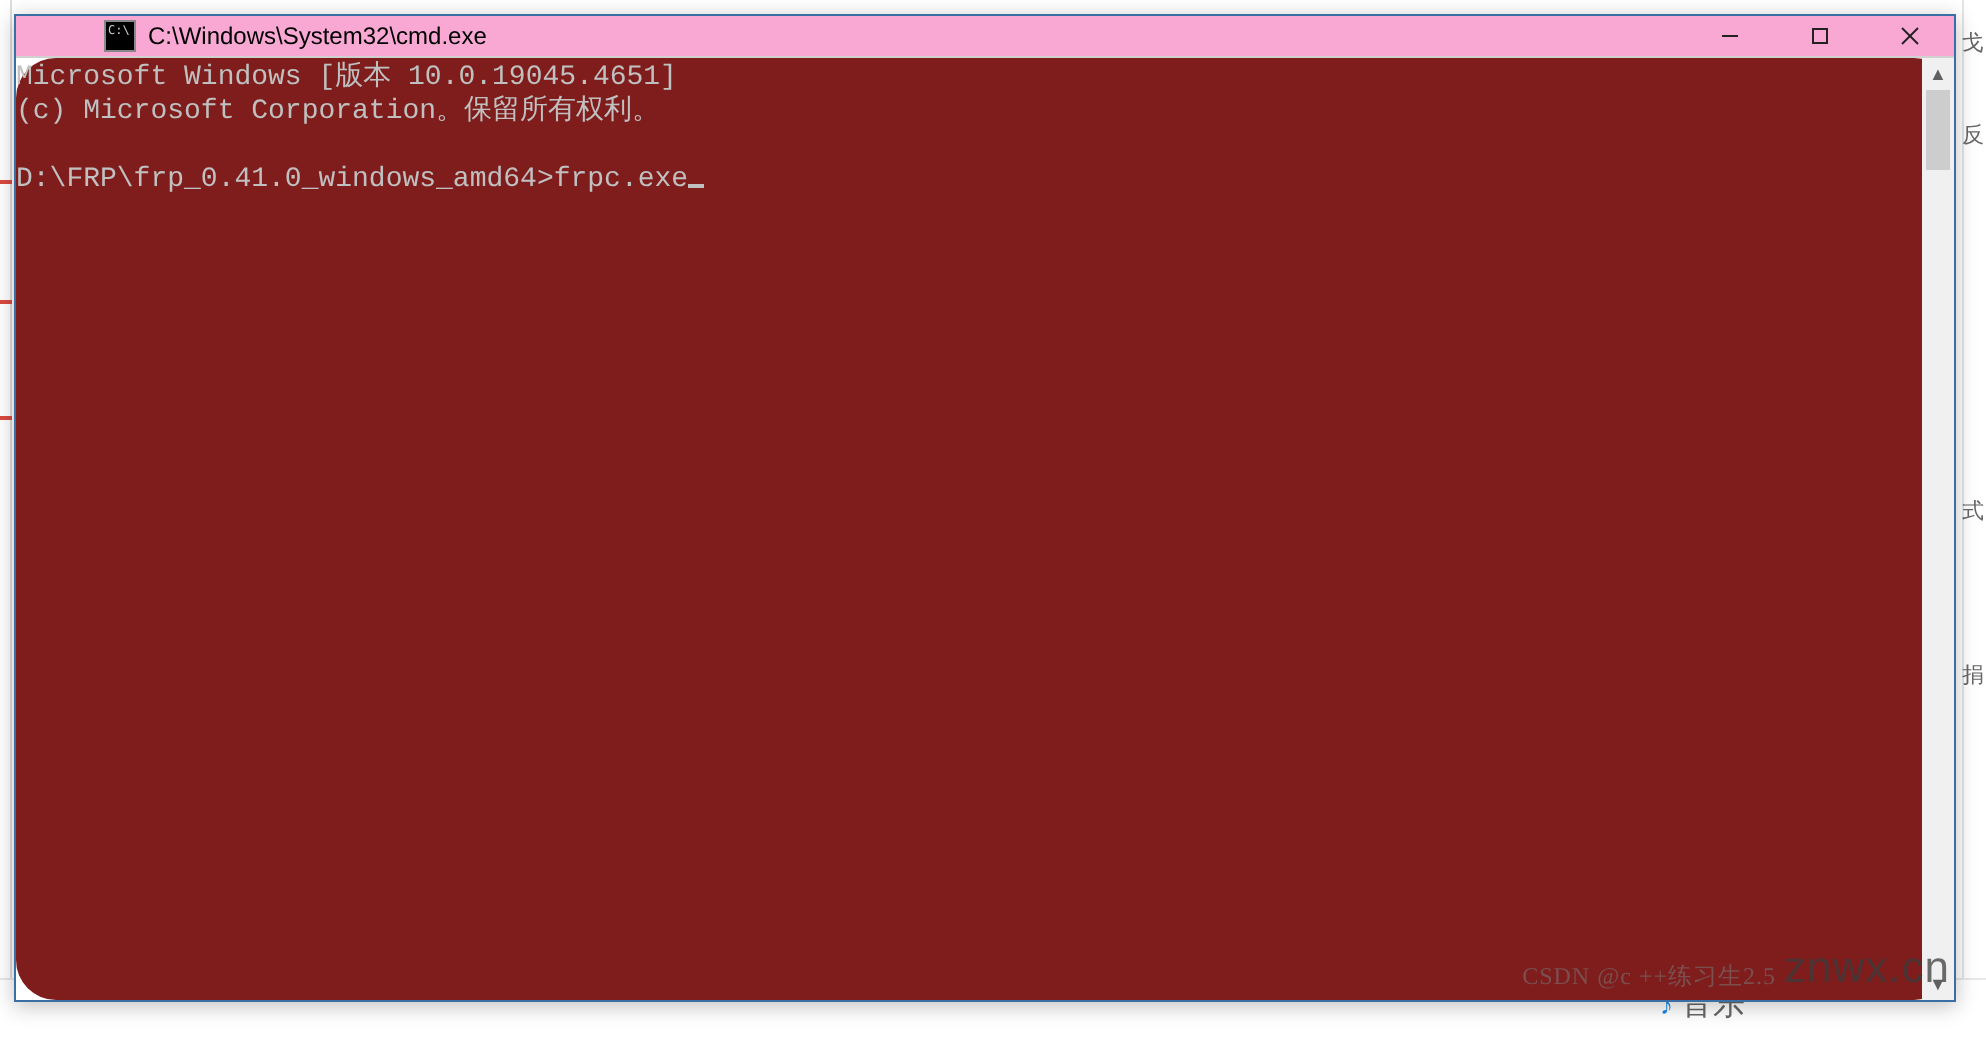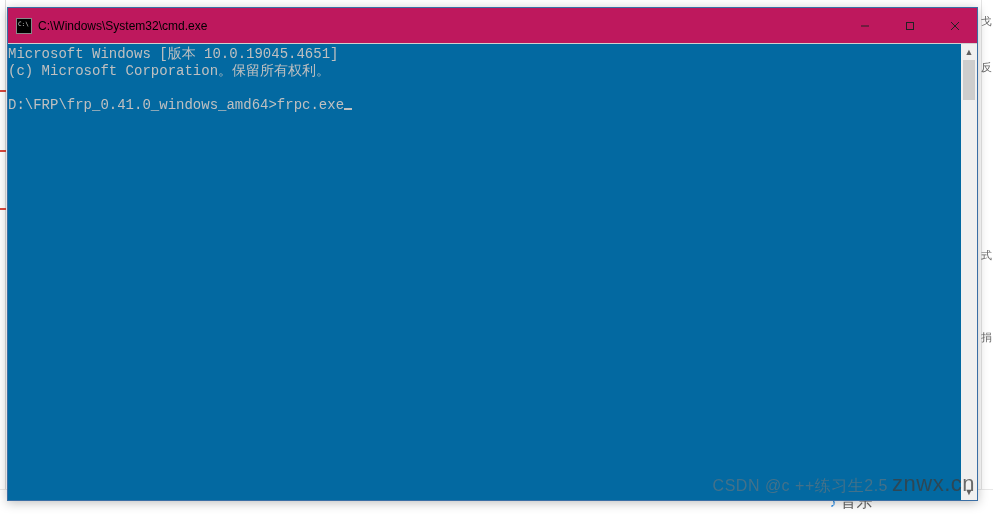--- a/index.html
+++ b/index.html
@@ -19,24 +19,25 @@
   .window {
     position: absolute;
     left: 7px; top: 7px;
     width: 971px; height: 494px;
     background: #ffffff;
     border: 1px solid #3a6ea5;
     box-shadow: 0 2px 10px rgba(0,0,0,.25);
     display: flex; flex-direction: column;
   }
   .titlebar {
-    height: 36px;
-    background: #be185d;
+    height: 21px;
+    background: #f9a8d4;
     display: flex; align-items: center;
     border-bottom: 1px solid #d0d0d0;
+    padding-left: 36px;
   }
   .title-icon {
     width: 16px; height: 16px;
     margin: 0 6px 0 8px;
     background: #000;
     border: 1px solid #888;
     position: relative;
     flex-shrink: 0;
   }
   .title-icon::after {
@@ -57,23 +58,24 @@
   .win-btn {
     width: 45px; height: 100%;
     display: flex; align-items: center; justify-content: center;
     color: #222; font-size: 10px;
     background: transparent;
   }
   .win-btn svg { width: 10px; height: 10px; }
 
   .console-body {
     flex: 1;
-    background: #0369a1;
+    background: #7f1d1d;
     position: relative;
     display: flex;
+    border-radius: 20px;
   }
   .console-text {
     flex: 1;
     padding: 2px 0 0 0;
     font-family: "NSimSun", "SimSun", Consolas, "Courier New", monospace;
     font-size: 14px;
     line-height: 17px;
     color: #c0c0c0;
     white-space: pre;
     overflow: hidden;
@@ -100,23 +102,23 @@
   .vscroll .track { flex: 1; background: #f0f0f0; position: relative; }
   .vscroll .thumb {
     position: absolute; left: 2px; right: 2px; top: 0; height: 40px;
     background: #cdcdcd;
   }
 
   
   .watermark-csdn {
     position: absolute;
     right: 105px; bottom: 22px;
-    font-size: 16px;
+    font-size: 12px;
     color: rgba(120,120,120,0.55);
-    font-family: Liberation Sans, sans-serif;
+    font-family: Liberation Serif, serif;
     letter-spacing: 0.5px;
     pointer-events: none;
   }
   .watermark-znwx {
     position: absolute;
     right: 18px; bottom: 22px;
     font-size: 22px;
     font-weight: 400;
     color: rgba(60,60,60,0.75);
     font-family: Arial, sans-serif;

